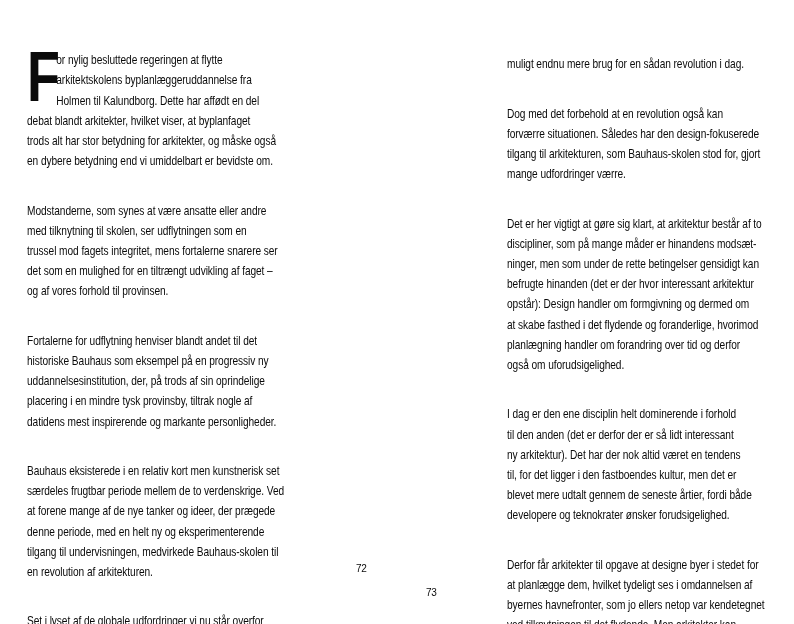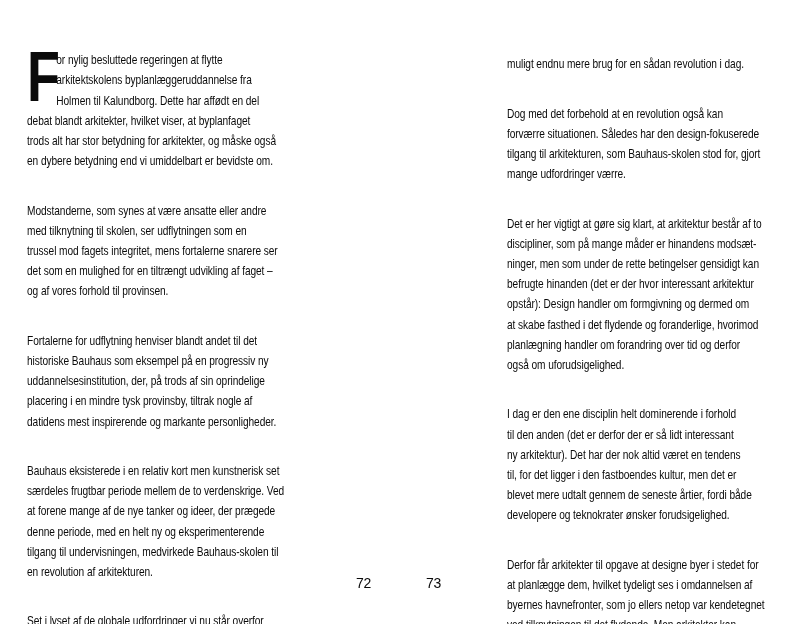--- a/index.html
+++ b/index.html
@@ -45,27 +45,27 @@
     width: 38px;
     height: 57px;
     font-size: 70px;
     line-height: 54px;
     font-weight: bold;
     letter-spacing: 0;
     white-space: normal;
   }
   .page-num {
     position: absolute;
-    top: 577px;
-    font-size: 14px;
+    top: 562px;
+    font-size: 10px;
     line-height: 13px;
     letter-spacing: -0.2px;
   }
   .pn-left  { left: 356px; }
-  .pn-right { left: 426px; }
+  .pn-right { left: 426px; margin-top: 24px; }
 </style>
 </head>
 <body>
 
 <div class="spread">
 
   <section>
     <div class="text-col col-left">
       <p class="para"><span class="dropcap">F</span><span>or nylig besluttede regeringen at flytte
 arkitektskolens byplanlæggeruddannelse fra

